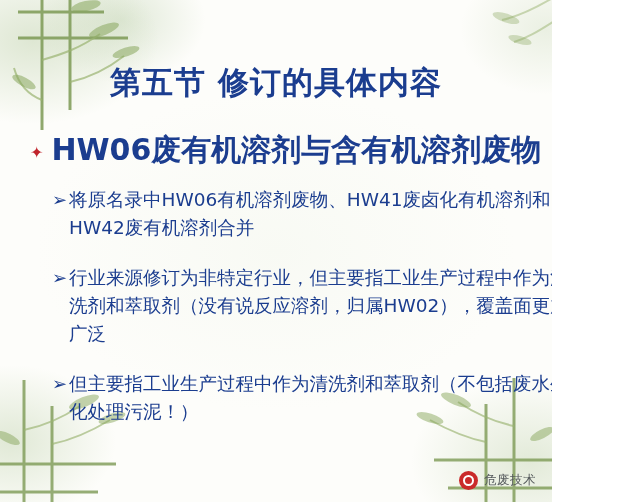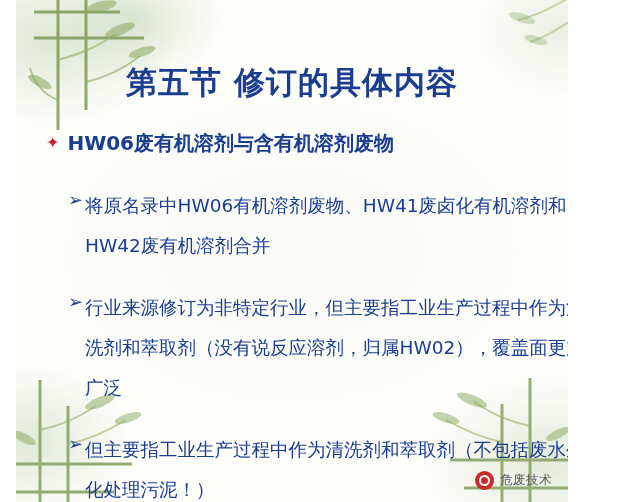--- a/index.html
+++ b/index.html
@@ -12,21 +12,20 @@
     overflow: hidden;
     font-family: "Liberation Sans", sans-serif;
     background: #ffffff;
   }
   .slide {
     position: relative;
     width: 552px;
     height: 502px;
     background: #fdfdfa;
     overflow: hidden;
-    margin-left: 16px;
   }
   
   .bg-wash {
     position: absolute;
     inset: 0;
     background:
       radial-gradient(ellipse 180px 120px at 6% 8%, rgba(150,180,120,0.30), rgba(150,180,120,0) 70%),
       radial-gradient(ellipse 120px 90px at 22% 4%, rgba(120,160,90,0.22), rgba(120,160,90,0) 70%),
       radial-gradient(ellipse 150px 110px at 2% 88%, rgba(150,180,120,0.28), rgba(150,180,120,0) 70%),
       radial-gradient(ellipse 170px 120px at 96% 92%, rgba(150,180,120,0.26), rgba(150,180,120,0) 70%),
@@ -69,21 +68,21 @@
     color: #c0242c;
     font-size: 16px;
     margin-right: 8px;
     line-height: 1;
     position: relative;
     top: -2px;
   }
   .subhead-main {
     font-family: "DejaVu Sans", "Liberation Sans", sans-serif;
     font-weight: bold;
-    font-size: 20px;
+    font-size: 30px;
     color: #1b3d8f;
   }
   .subhead-note {
     font-family: "DejaVu Sans", "Liberation Sans", sans-serif;
     font-weight: bold;
     font-size: 16px;
     color: #c0242c;
     margin-left: 2px;
   }
 
@@ -103,21 +102,21 @@
     font-family: "DejaVu Sans", "Liberation Sans", sans-serif;
     font-size: 18px;
     line-height: 28px;
     color: #1b3d8f;
     margin-right: 2px;
     flex: 0 0 auto;
   }
   .para-text {
     font-family: "DejaVu Sans", "Liberation Sans", sans-serif;
     font-size: 18.5px;
-    line-height: 40px;
+    line-height: 28px;
     color: #1b3d8f;
     letter-spacing: 0px;
   }
 
   .footer-brand {
     position: absolute;
     right: 16px;
     bottom: 12px;
     display: flex;
     align-items: center;

